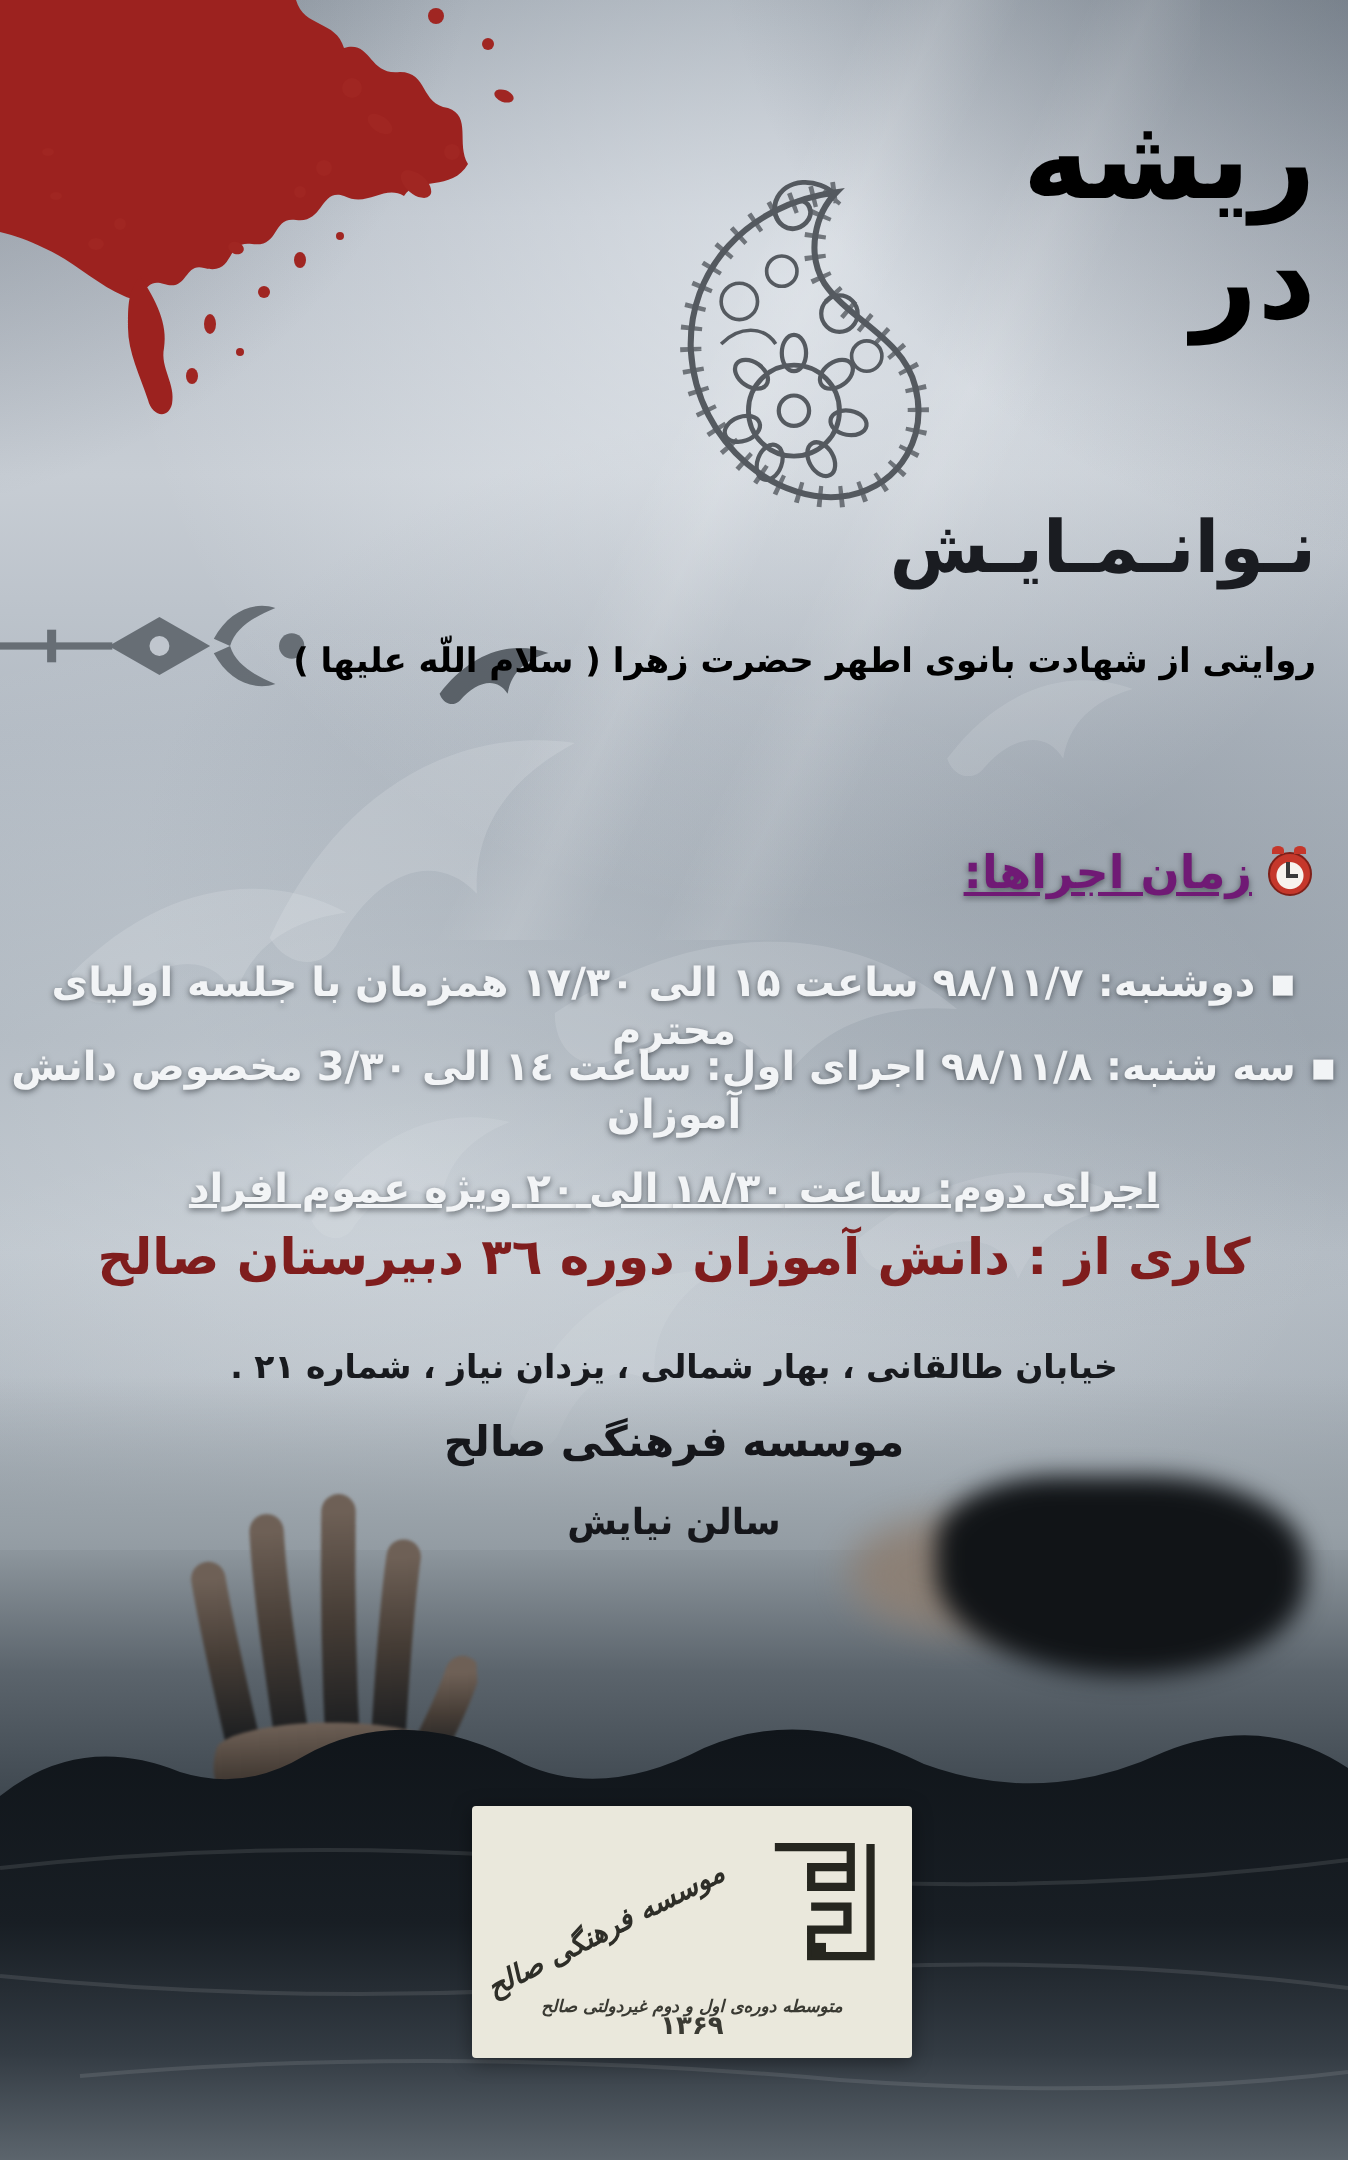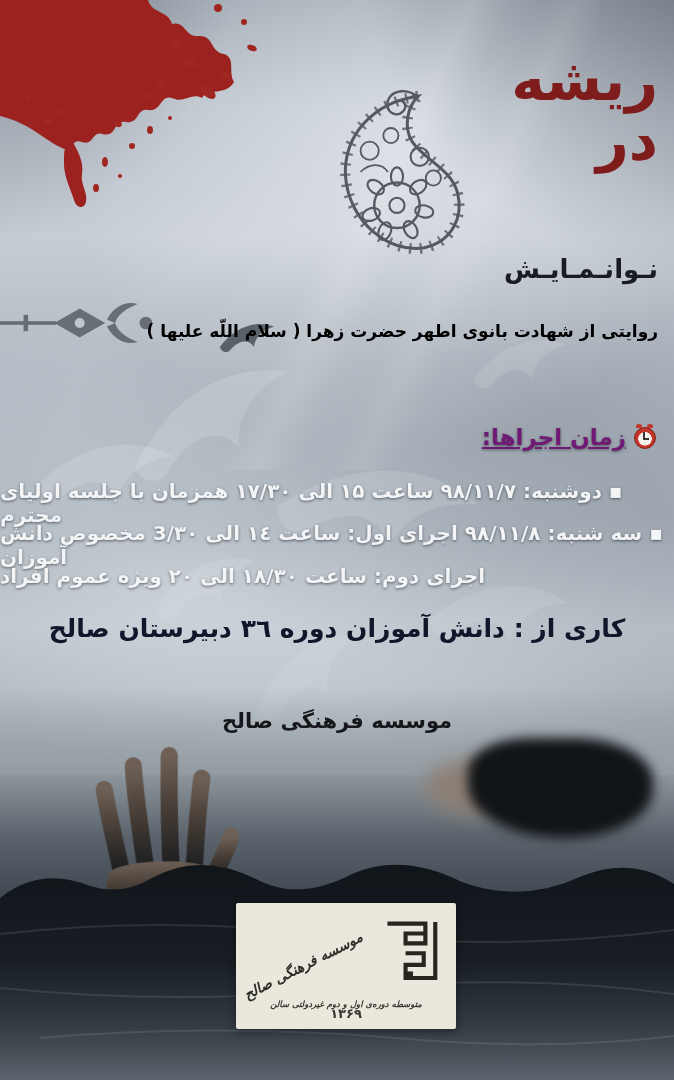--- a/index.html
+++ b/index.html
@@ -47,29 +47,29 @@
   .hand{position:absolute;left:86px;top:744px;width:152px;height:172px;z-index:8;filter:blur(.7px);transform:rotate(-3deg);}
   .water-front{position:absolute;left:0;top:838px;width:674px;height:242px;z-index:9;}
   
   .blood{position:absolute;left:0;top:0;width:286px;height:272px;z-index:12;}
   
   .paisley{position:absolute;left:324px;top:84px;width:152px;height:182px;z-index:13;opacity:.92;}
   
   .arrow-orn{position:absolute;left:0;top:294px;width:154px;height:58px;z-index:13;opacity:.85;}
   
   .txt{position:absolute;z-index:20;color:#17181c;}
-  .title{right:16px;top:50px;text-align:right;font-weight:700;font-size:57px;line-height:60px;color:#7f1d1d;letter-spacing:0;}
-  .show-type{right:16px;top:254px;font-weight:700;font-size:26px;color:#1a1c21;}
+  .title{right:16px;top:50px;text-align:right;font-weight:700;font-size:57px;line-height:60px;color:#000000;letter-spacing:0;}
+  .show-type{right:16px;top:254px;font-weight:700;font-size:36px;color:#1a1c21;}
   .subtitle{right:16px;top:301px;font-weight:700;font-size:17px;white-space:nowrap;color:#000000;margin-top:20px;}
   .sched-heading{right:18px;top:424px;font-weight:700;font-size:23px;color:#701a75;text-shadow:0 1px 3px rgba(20,25,30,.55);text-decoration:underline;}
-  .sched-line{left:0;width:674px;text-align:left;font-weight:700;font-size:20px;color:#f2f4f6;text-shadow:0 1px 3px rgba(20,25,30,.6);}
+  .sched-line{left:0;width:674px;text-align:center;font-weight:700;font-size:20px;color:#f2f4f6;text-shadow:0 1px 3px rgba(20,25,30,.6);}
   .sched-1{top:479px;}
   .sched-2{top:521px;}
-  .sched-3{top:564px;}
-  .by-line{left:0;width:674px;top:614px;text-align:center;font-weight:700;font-size:25px;color:#0f172a;}
+  .sched-3{top:582px;text-decoration:underline;}
+  .by-line{left:0;width:674px;top:614px;text-align:center;font-weight:700;font-size:25px;color:#7f1d1d;}
   .address{left:0;width:674px;top:674px;text-align:center;font-weight:700;font-size:16.5px;color:#181a1e;}
   .institute{left:0;width:674px;top:709px;text-align:center;font-weight:700;font-size:21px;color:#16171b;}
   .hall{left:0;width:674px;top:751px;text-align:center;font-weight:700;font-size:18px;color:#16171b;}
   
   .clock{
     display:inline-block;width:20px;height:20px;border-radius:50%;position:relative;
     background:radial-gradient(circle at 50% 54%, #f7f3ee 0 6.5px, #c5372b 7px 100%);
     border:1px solid #7e1f18;vertical-align:-4px;margin-left:8px;
   }
   .clock::before{
@@ -246,28 +246,30 @@
   <div class="txt subtitle">روایتی از شهادت بانوی اطهر حضرت زهرا ( سلام اللّه علیها )</div>
 
   <div class="txt sched-heading">
     <span class="clock"></span><span>زمان اجراها:</span>
   </div>
   <div class="txt sched-line sched-1">▪ دوشنبه:  ۹۸/۱۱/۷  ساعت ۱۵ الی ۱۷/۳۰ همزمان با جلسه اولیای محترم</div>
   <div class="txt sched-line sched-2">▪ سه شنبه:  ۹۸/۱۱/۸  اجرای اول: ساعت ١٤ الی 3/۳۰ مخصوص دانش آموزان</div>
   <div class="txt sched-line sched-3">اجرای دوم: ساعت ۱۸/۳۰ الی ۲۰  ویژه عموم افراد</div>
 
   <div class="txt by-line">کاری از : دانش آموزان دوره ٣٦ دبیرستان صالح</div>
+  <div class="txt address">خیابان طالقانی ، بهار شمالی ، یزدان نیاز ، شماره ۲۱ .</div>
   <div class="txt institute">موسسه فرهنگی صالح</div>
+  <div class="txt hall">سالن نیایش</div>
 
   <div class="logo-card">
     <div class="logo-callig">موسسه فرهنگی صالح</div>
     <svg class="logo-kufic" viewBox="0 0 70 80">
       <g fill="none" stroke="#26261f" stroke-width="5">
         <path d="M4,8 H50 V32 H26 V20 H50"></path>
         <path d="M62,6 V74 H26 V58 H48 V44 H26"></path>
       </g>
       <rect x="26" y="66" width="9" height="8" fill="#26261f"></rect>
     </svg>
-    <div class="logo-school">متوسطه دوره‌ی اول و دوم غیردولتی سالن</div>
+    <div class="logo-school">متوسطه دوره‌ی اول و دوم غیردولتی صالح</div>
     <div class="logo-year">۱۳۶۹</div>
   </div>
 
 </div>
 
 </body></html>

